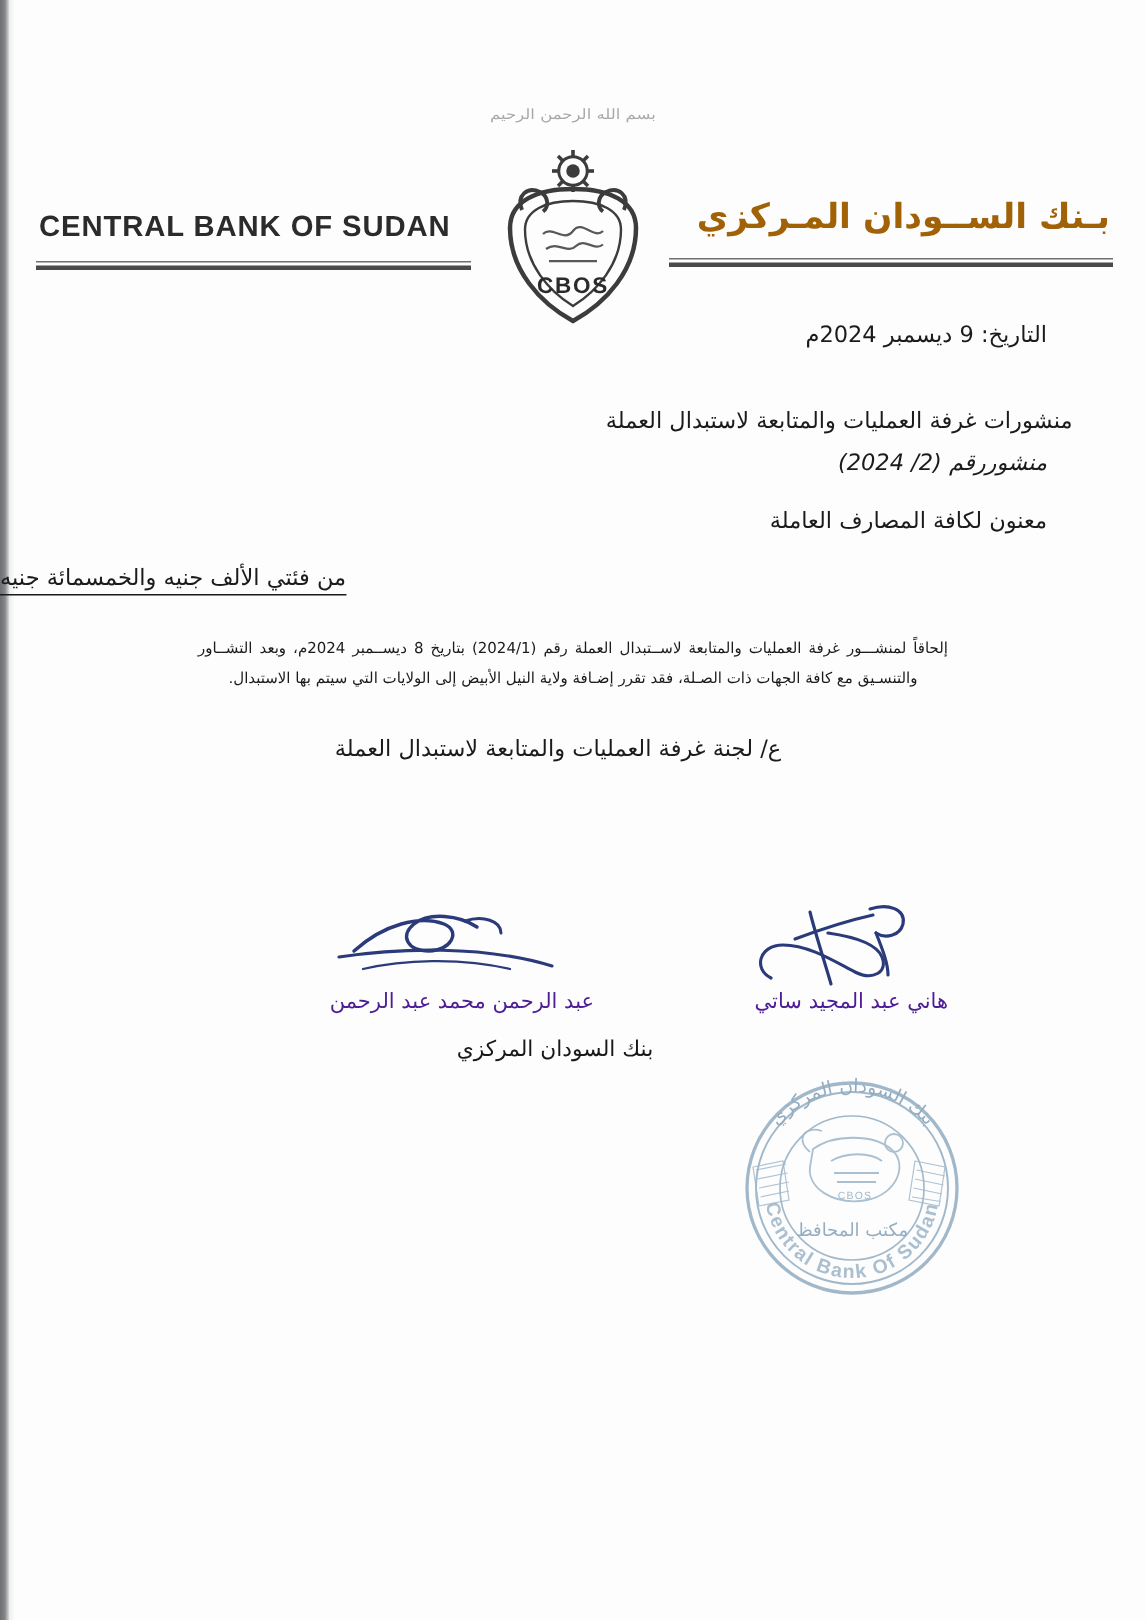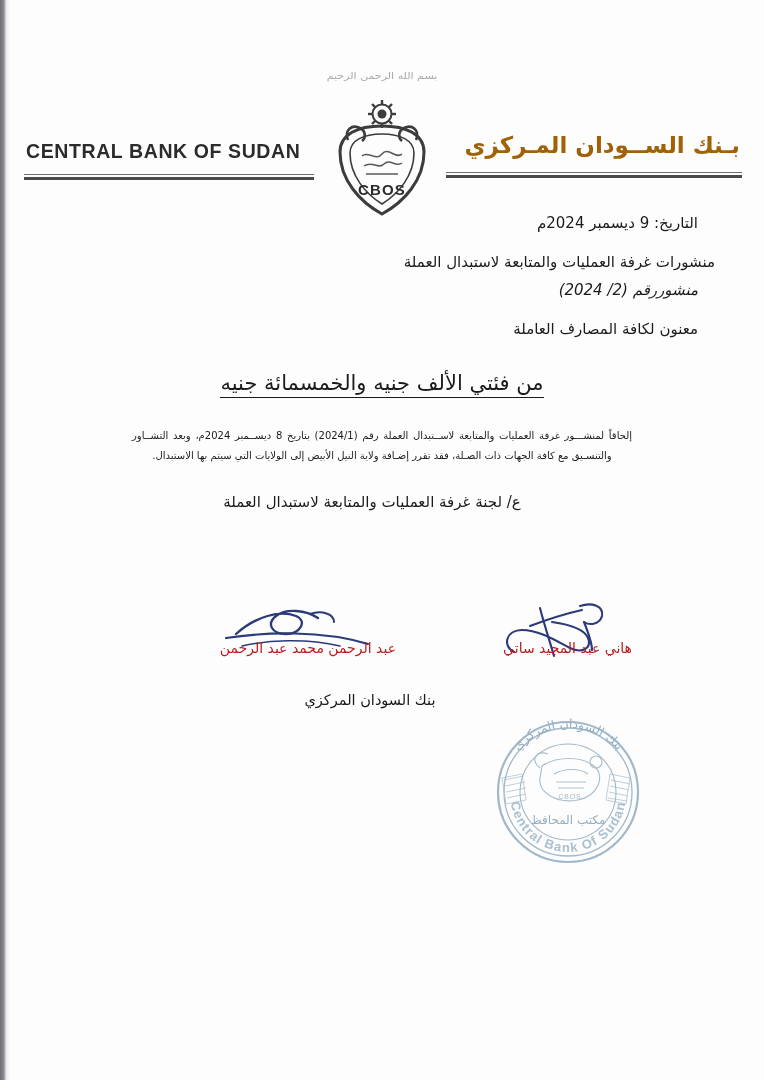--- a/index.html
+++ b/index.html
@@ -122,55 +122,55 @@
     color: #1b1b1b;
     font-family: "DejaVu Sans", sans-serif;
   }
   .line {
     font-size: 14.5px;
     line-height: 1.5;
   }
   .date-line {
     text-align: right;
     padding-right: 66px;
-    margin-bottom: 16px;
+    margin-bottom: 34px;
     font-size: 15px;
   }
   .title-1 {
     text-align: right;
     padding-right: 49px;
     margin-bottom: 6px;
     font-size: 15px;
   }
   .title-2 {
     text-align: right;
     padding-right: 66px;
     margin-bottom: 16px;
     font-size: 15px;
     font-style: italic;
   }
   .addressee {
     text-align: right;
     padding-right: 66px;
-    margin-bottom: 28px;
+    margin-bottom: 16px;
     font-size: 15px;
   }
   .subject {
     text-align: center;
     margin-bottom: 7px;
     font-size: 15px;
   }
   .subject span {
     border-bottom: 1.3px solid #1b1b1b;
     padding-bottom: 2px;
   }
   .subject-2 {
-    text-align: center;
+    text-align: left;
     margin-bottom: 26px;
-    font-size: 21px;
+    font-size: 15px;
   }
   .subject-2 span {
     border-bottom: 1.3px solid #1b1b1b;
     padding-bottom: 2px;
   }
   .paragraph {
     margin: 0 auto;
     width: 500px;
     text-align: justify;
     text-align-last: center;
@@ -191,23 +191,23 @@
     left: 0;
     width: 764px;
     direction: rtl;
   }
   .sig-row {
     position: relative;
     height: 80px;
   }
   .sig-name {
     position: absolute;
-    top: 40px;
+    top: 60px;
     font-size: 14px;
-    color: #b91c1c;
+    color: #4c1d95;
     font-family: "DejaVu Sans", sans-serif;
     white-space: nowrap;
   }
   .sig-name.right { right: 132px; }
   .sig-name.left  { right: 368px; }
   .sig-ink {
     position: absolute;
     top: 0;
   }
   .sig-ink.right { right: 148px; }

